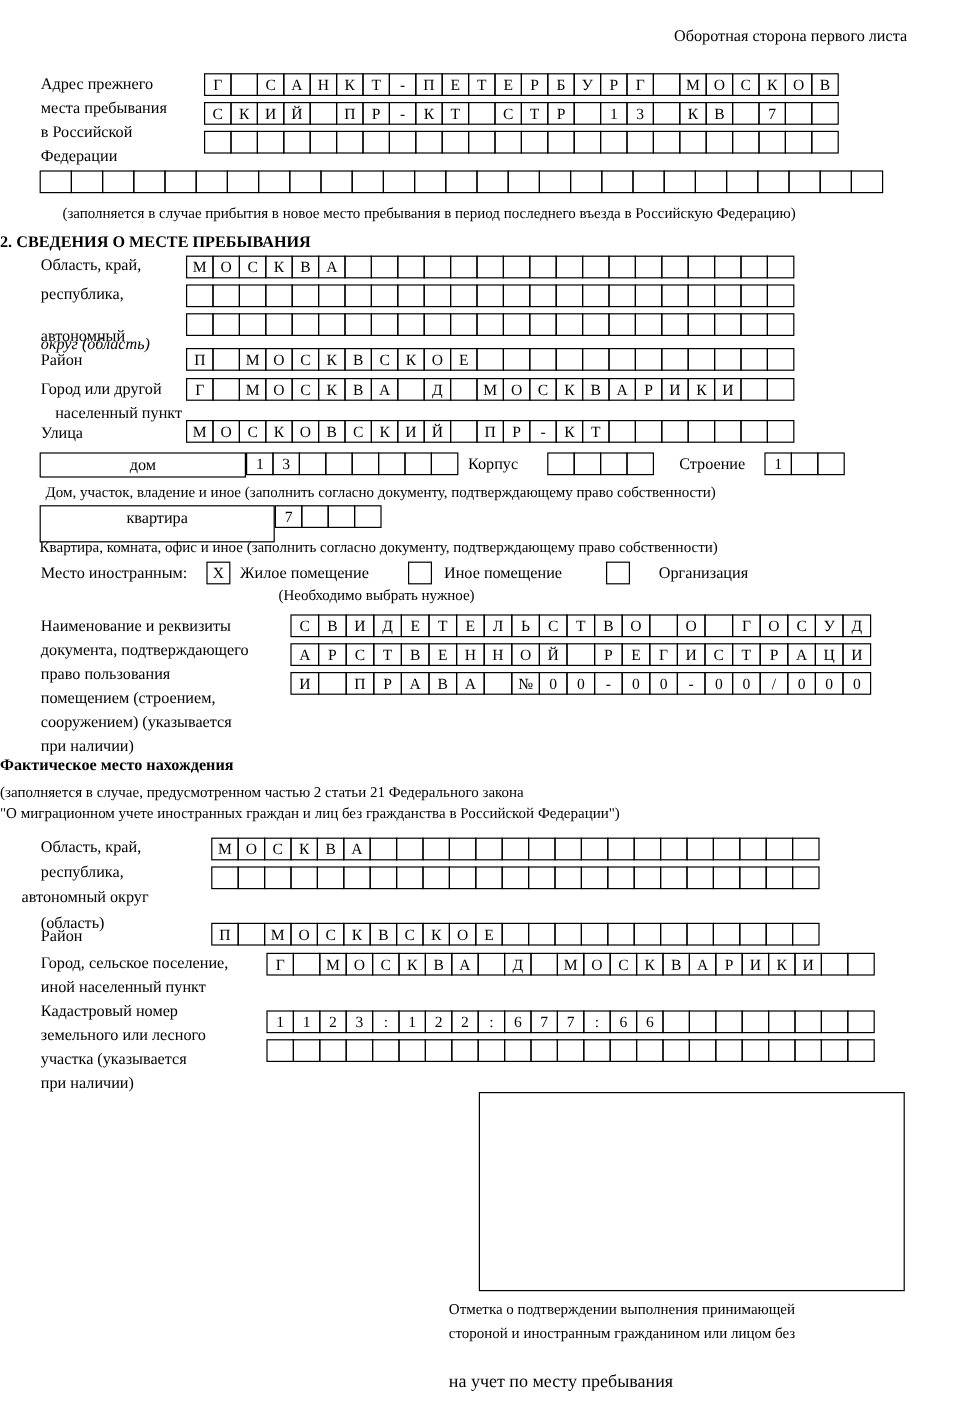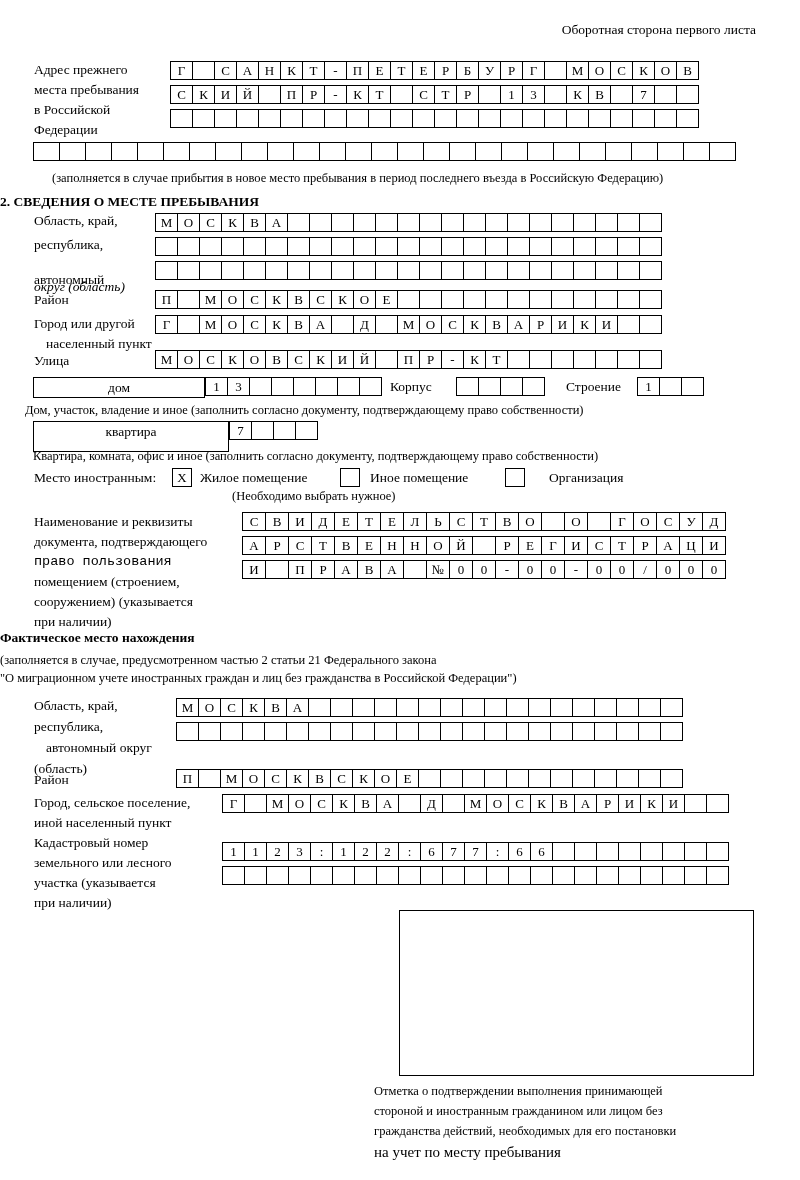--- a/index.html
+++ b/index.html
@@ -347,21 +347,21 @@
       <div class="cell"></div>
       <div class="cell"></div>
     </div>
   <div class="lbl" style="left:566px;top:379px;">Строение</div>
   <div class="grid" id="stroenie-cells" style="left:637px;top:377px;">
       <div class="cell">1</div>
       <div class="cell"></div>
       <div class="cell"></div>
     </div>
 
-  <div class="note" style="left:25px;top:403px;">Дом, участок, владение и иное (заполнить согласно документу, подтверждающему право собственности)</div>
+  <div class="note" style="left:38px;top:403px;">Дом, участок, владение и иное (заполнить согласно документу, подтверждающему право собственности)</div>
 
   <div class="boxlabel" style="left:33px;top:421px;width:196px;height:31px;line-height:19px;">квартира</div>
   <div class="grid" id="flat-cells" style="left:229px;top:421px;">
       <div class="cell">7</div>
       <div class="cell"></div>
       <div class="cell"></div>
       <div class="cell"></div>
     </div>
 
   <div class="note" style="left:33px;top:449px;">Квартира, комната, офис и иное (заполнить согласно документу, подтверждающему право собственности)</div>
@@ -370,21 +370,21 @@
   <div class="chk" style="left:172px;top:468px;">X</div>
   <div class="lbl" style="left:200px;top:470px;">Жилое помещение</div>
   <div class="chk" style="left:340px;top:468px;"></div>
   <div class="lbl" style="left:370px;top:470px;">Иное помещение</div>
   <div class="chk" style="left:505px;top:468px;"></div>
   <div class="lbl" style="left:549px;top:470px;">Организация</div>
   <div class="note" style="left:232px;top:489px;">(Необходимо выбрать нужное)</div>
 
   <div class="lbl" style="left:34px;top:514px;">Наименование и реквизиты</div>
   <div class="lbl" style="left:34px;top:534px;">документа, подтверждающего</div>
-  <div class="lbl" style="left:34px;top:554px;font-family:Liberation Mono, monospace;">право пользования</div>
+  <div class="lbl" style="left:34px;top:554px;">право пользования</div>
   <div class="lbl" style="left:34px;top:574px;">помещением (строением,</div>
   <div class="lbl" style="left:34px;top:594px;">сооружением) (указывается</div>
   <div class="lbl" style="left:34px;top:614px;">при наличии)</div>
 
   <div class="grid" id="doc-row-0" style="left:242px;top:512px;">
       <div class="cell" style="width: 24px;">С</div>
       <div class="cell" style="width: 24px;">В</div>
       <div class="cell" style="width: 24px;">И</div>
       <div class="cell" style="width: 24px;">Д</div>
       <div class="cell" style="width: 24px;">Е</div>
@@ -451,21 +451,21 @@
       <div class="cell" style="width: 24px;">0</div>
       <div class="cell" style="width: 24px;">0</div>
     </div>
 
   <div class="center bold" style="left:0;top:630px;width:800px;font-size:13.5px;">Фактическое место нахождения</div>
   <div class="center" style="left:0;top:653px;width:800px;font-size:12.5px;">(заполняется в случае, предусмотренном частью 2 статьи 21 Федерального закона</div>
   <div class="center" style="left:0;top:671px;width:800px;font-size:12.5px;">"О миграционном учете иностранных граждан и лиц без гражданства в Российской Федерации")</div>
 
   <div class="lbl" style="left:34px;top:698px;">Область, край,</div>
   <div class="lbl" style="left:34px;top:719px;">республика,</div>
-  <div class="lbl" style="left:46px;top:740px;">автономный округ</div>
+  <div class="lbl" style="left:18px;top:740px;">автономный округ</div>
   <div class="lbl" style="left:34px;top:761px;">(область)</div>
 
   <div class="grid" id="al-reg-0" style="left:176px;top:698px;">
       <div class="cell">М</div>
       <div class="cell">О</div>
       <div class="cell">С</div>
       <div class="cell">К</div>
       <div class="cell">В</div>
       <div class="cell">А</div>
       <div class="cell"></div>
@@ -619,16 +619,15 @@
       <div class="cell"></div>
       <div class="cell"></div>
       <div class="cell"></div>
       <div class="cell"></div>
       <div class="cell"></div>
     </div>
 
   <div class="bigbox" style="left:399px;top:910px;width:355px;height:166px;"></div>
   <div class="center" style="left:374px;top:1084px;width:405px;font-size:12.5px;">Отметка о подтверждении выполнения принимающей</div>
   <div class="center" style="left:374px;top:1104px;width:405px;font-size:12.5px;">стороной и иностранным гражданином или лицом без</div>
-  <div class="center" style="left:374px;top:1124px;width:405px;font-size:12.5px;">гражданства действий, необходимых для его постановки</div>
   <div class="center" style="left:374px;top:1144px;width:405px;font-size:15px;">на учет по месту пребывания</div>
 
 </div>
 
 </body></html>

